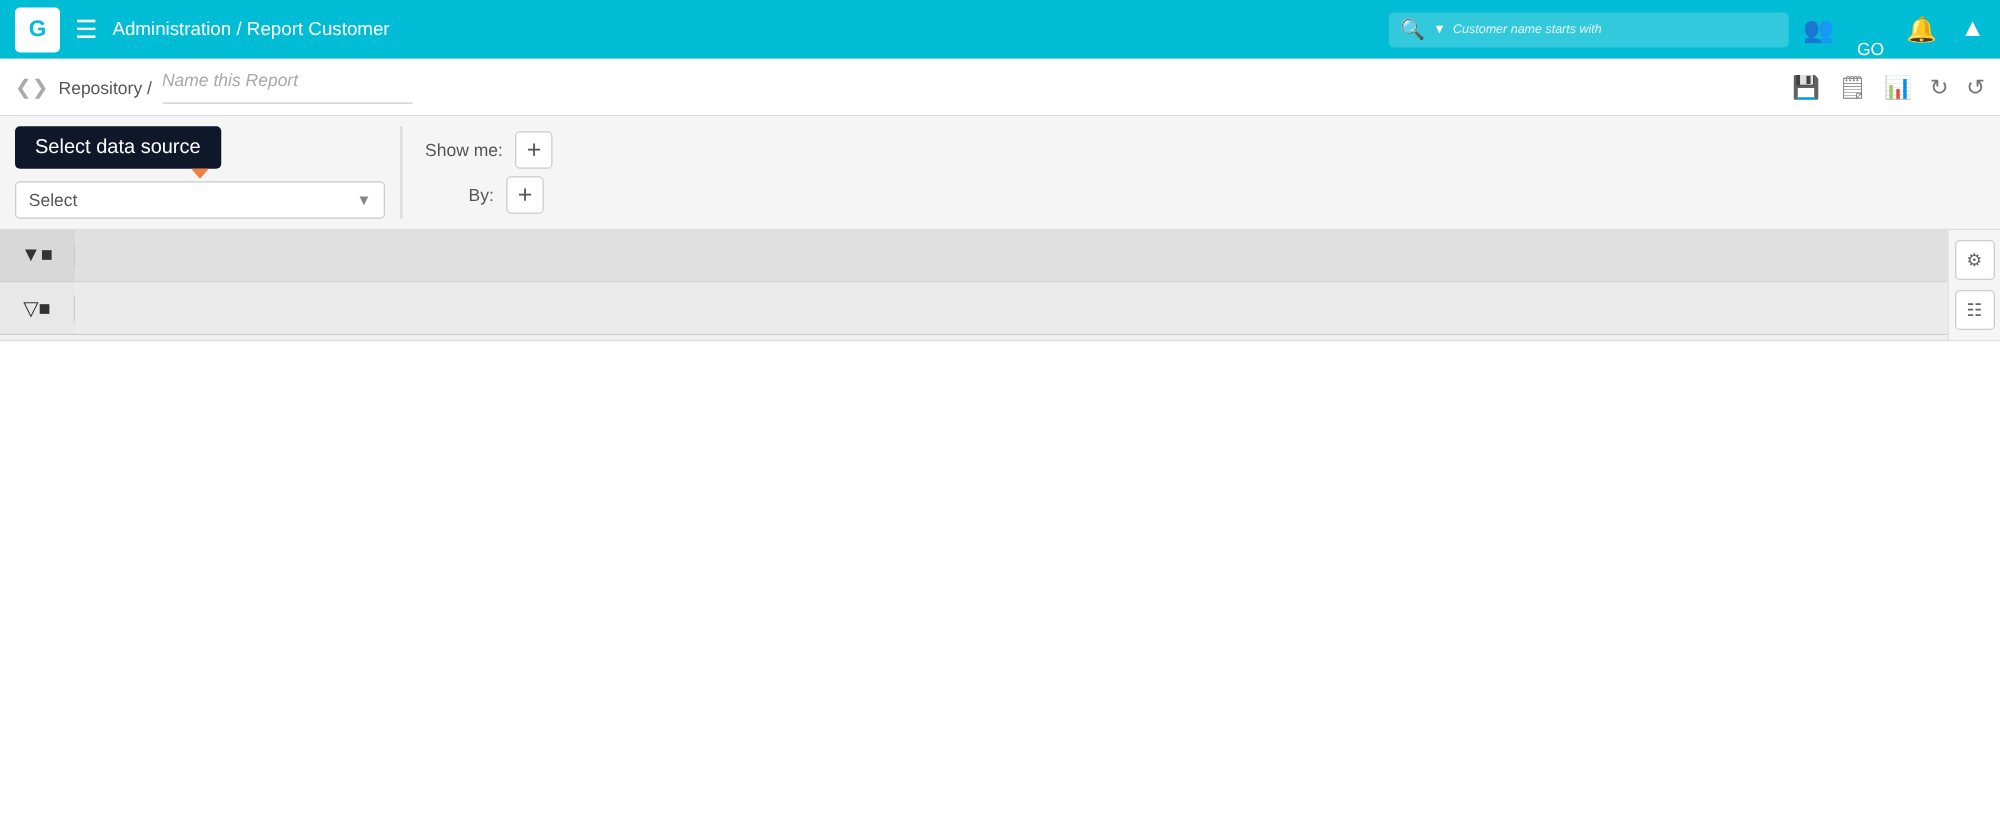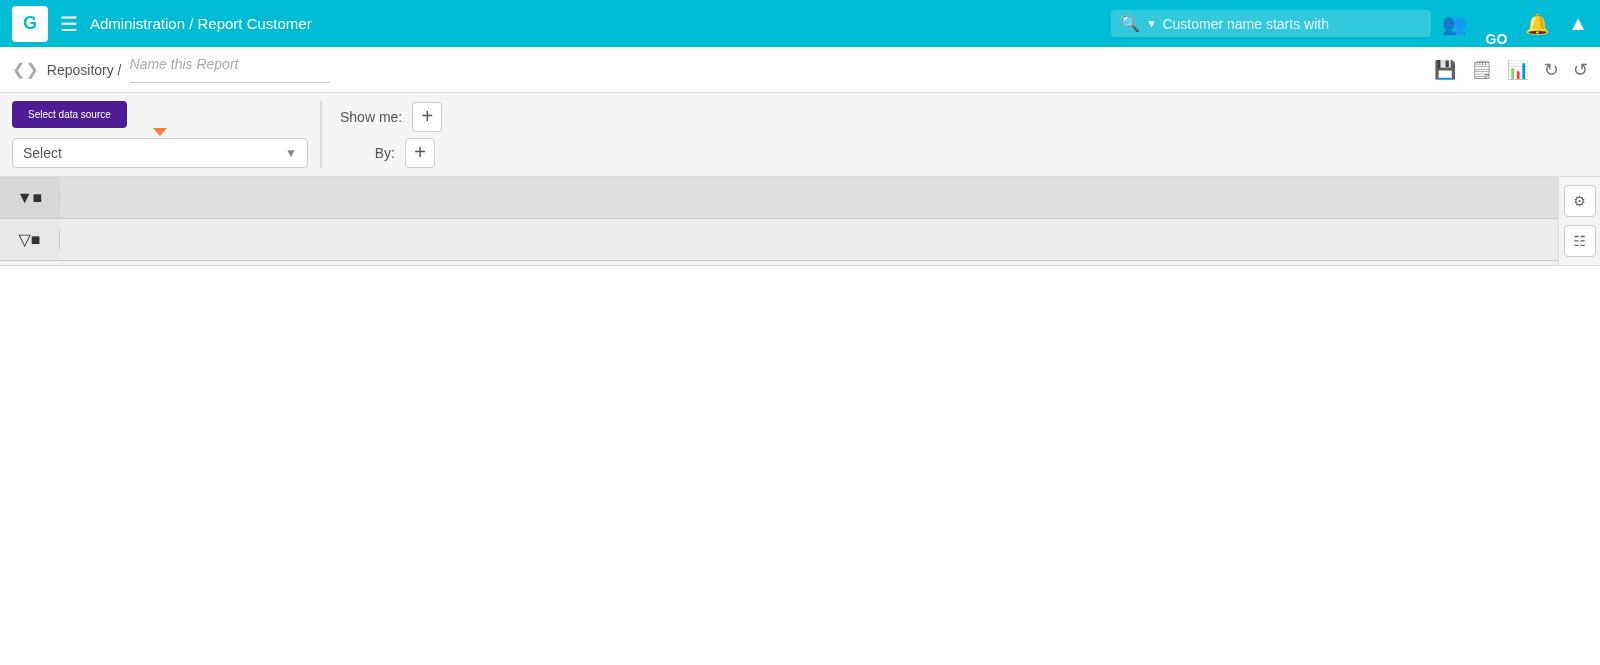--- a/index.html
+++ b/index.html
@@ -34,22 +34,23 @@
       border-radius: 4px;
       padding: 4px 10px;
       gap: 6px;
       min-width: 320px;
     }
     .topbar-search input {
       background: transparent;
       border: none;
       outline: none;
       color: white;
-      font-size: 14px;
+      font-size: 10px;
       width: 220px;
+      font-style: italic;
     }
     .topbar-search input::placeholder { color: rgba(255,255,255,0.85); }
     .topbar-search-icon { color: white; font-size: 16px; }
     .topbar-search-chevron { color: white; font-size: 10px; }
     .topbar-icons {
       display: flex; align-items: center; gap: 18px;
     }
     .topbar-icon { color: white; font-size: 20px; cursor: pointer; }
 
     
@@ -93,26 +94,26 @@
     .toolbar-row {
       display: flex;
       align-items: center;
       background: #f5f5f5;
       border-bottom: 1px solid #ddd;
       padding: 8px 12px;
       gap: 0;
       min-height: 56px;
     }
     .select-datasource-btn {
-      background: #4c1d95;
+      background: #0f172a;
       color: white;
       border: none;
       border-radius: 4px;
       padding: 8px 16px;
-      font-size: 10px;
+      font-size: 16px;
       cursor: pointer;
       white-space: nowrap;
     }
     .select-dropdown {
       display: flex;
       align-items: center;
       background: white;
       border: 1px solid #ccc;
       border-radius: 4px;
       padding: 6px 10px;
@@ -275,21 +276,21 @@
   <div class="topbar-breadcrumb">Administration / Report Customer</div>
 
   <div class="topbar-search">
     <span class="topbar-search-icon">🔍</span>
     <span class="topbar-search-chevron">▼</span>
     <input type="text" placeholder="Customer name starts with" style="">
   </div>
 
   <div class="topbar-icons">
     <span class="topbar-icon">👥</span>
-    <span class="topbar-icon" style="font-size:14px;font-weight:bold;margin-top:31px;">GO</span>
+    <span class="topbar-icon" style="font-size:14px;font-weight:normal;margin-top:31px;">GO</span>
     <span class="topbar-icon">🔔</span>
     <span class="topbar-icon">▲</span>
   </div>
 </div>
 
 <div class="subheader">
   <span class="subheader-toggle">❮❯</span>
   <span class="subheader-breadcrumb">Repository /</span>
   <span class="subheader-report-name">Name this Report</span>
   <div class="subheader-spacer"></div>

